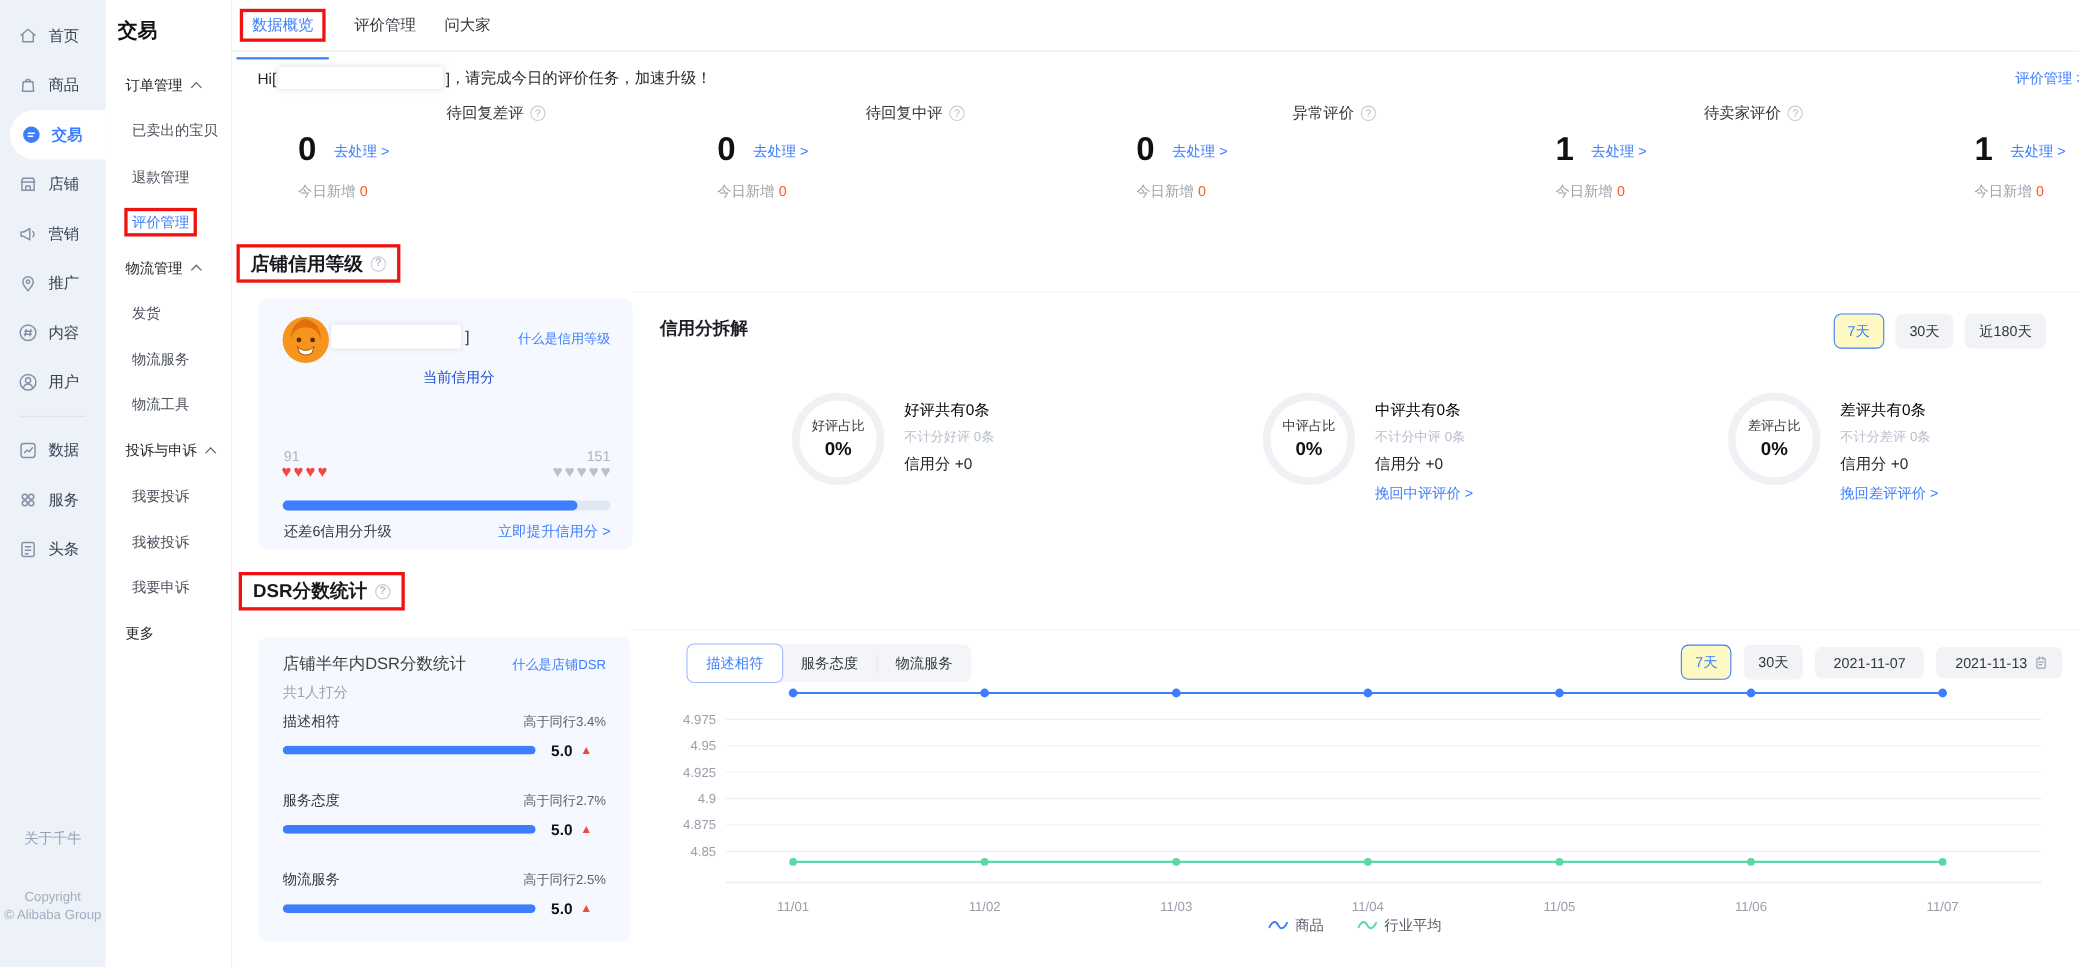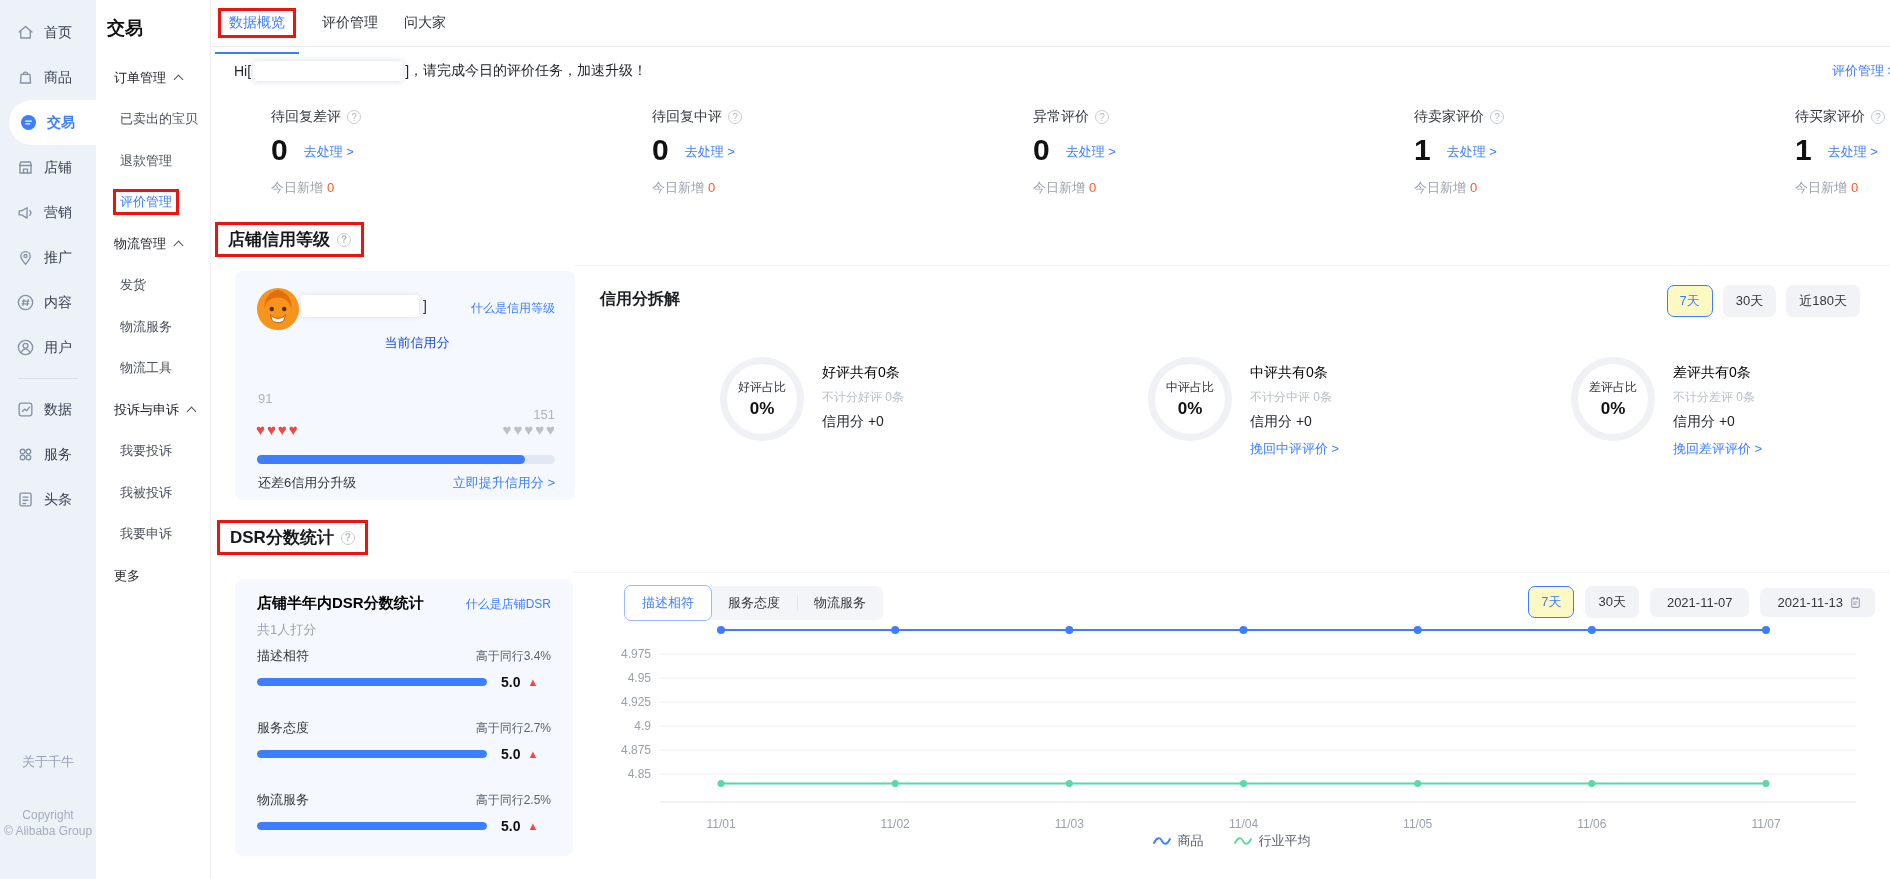--- a/index.html
+++ b/index.html
@@ -44,42 +44,42 @@
   .tab.active{color:var(--accent);}
   .tab.active::after{content:"";position:absolute;left:0;right:0;bottom:-1px;height:2px;background:var(--accent);}
   .greet{position:absolute;left:0;top:47px;width:100%;height:47px;display:flex;align-items:center;
          padding-left:23px;font-size:14px;color:#23262B;}
   .blur-box{display:inline-block;width:150px;height:20px;background:#fff;border-radius:3px;
             box-shadow:0 0 6px rgba(175,186,206,.55);margin:0 2px;vertical-align:middle;}
   .corner-link{position:absolute;left:1621px;top:15px;font-size:13px;white-space:nowrap;}
 
   .stats{position:absolute;left:0;top:94px;width:100%;height:125px;}
   .stat{position:absolute;top:0;width:360px;}
-  .stat-label{display:flex;align-items:center;gap:6px;font-size:14px;color:#33373D;margin-top:14px;}
+  .stat-label{display:flex;align-items:center;gap:6px;font-size:14px;color:#33373D;justify-content:center;}
   .stat-vrow{display:flex;align-items:flex-end;gap:16px;margin-top:8px;}
   .stat-value{font-size:30px;font-weight:bold;color:#111;line-height:32px;}
   .stat-action{font-size:13px;padding-bottom:5px;}
   .stat-new{margin-top:13px;font-size:13px;color:#9BA1AC;}
   .stat-new b{color:#FF5622;font-weight:normal;margin-left:4px;}
 
   .sec-head{position:absolute;display:inline-flex;align-items:center;gap:7px;border:3px solid var(--annot);
             padding:3px 10px;font-size:17px;font-weight:bold;color:#16181C;background:transparent;z-index:4;}
   .hairline{position:absolute;height:1px;background:#F1F2F4;}
 
   
   .credit{position:absolute;left:24px;top:271px;width:1655px;height:229px;}
   .credit-card{position:absolute;left:0;top:0;width:340px;height:229px;background:#F5F8FE;border-radius:8px;}
   .avatar{position:absolute;left:20px;top:15px;width:46px;height:46px;}
   .name-blur{position:absolute;left:66px;top:24px;width:118px;height:22px;background:#fff;border-radius:3px;
              box-shadow:0 0 5px rgba(175,186,206,.4);}
   .name-bracket{position:absolute;left:188px;top:27px;font-size:14px;color:#333;}
   .what-link{position:absolute;right:20px;top:29px;font-size:12px;}
   .score-label{position:absolute;left:12px;top:63px;width:100%;text-align:center;font-size:13px;color:#1d4ed8;}
   .score-big{position:absolute;left:0;top:80px;width:100%;text-align:center;font-size:41px;font-weight:bold;color:#15171B;}
-  .range-min{position:absolute;left:23px;top:120px;font-size:13px;color:#AEB5C2;}
+  .range-min{position:absolute;left:23px;top:136px;font-size:13px;color:#AEB5C2;}
   .range-max{position:absolute;right:20px;top:136px;font-size:13px;color:#AEB5C2;}
   .hearts-cur{position:absolute;left:21px;top:150px;font-size:15px;letter-spacing:2px;color:#F0483E;}
   .hearts-next{position:absolute;right:18px;top:150px;font-size:15px;letter-spacing:2px;color:#BCC0C7;}
   .progress-track{position:absolute;left:22px;top:184px;width:298px;height:9px;background:#E2E8F3;border-radius:5px;}
   .progress-fill{height:9px;background:var(--accent);border-radius:5px;}
   .remain-text{position:absolute;left:23px;top:203px;font-size:13px;color:#33373D;}
   .boost-link{position:absolute;right:20px;top:203px;font-size:13px;}
 
   .breakdown{position:absolute;left:340px;top:0;width:1315px;height:229px;}
   .bd-title{position:absolute;left:25px;top:18px;font-size:16px;font-weight:600;color:#1C1F24;}
@@ -94,21 +94,21 @@
   .ring-value{font-size:17px;font-weight:bold;color:#111;margin-top:3px;}
   .ring-text{padding-top:7px;}
   .rt1{font-size:14px;color:#000000;}
   .rt2{font-size:12px;color:#B8BEC9;margin-top:7px;}
   .rt3{font-size:14px;color:#23262B;margin-top:7px;}
   .rt-link{font-size:13px;margin-top:9px;}
 
   
   .dsr{position:absolute;left:24px;top:579px;width:1655px;height:277px;}
   .dsr-card{position:absolute;left:0;top:0;width:338px;height:277px;background:#F5F8FE;border-radius:8px;}
-  .dsr-title{position:absolute;left:22px;top:15px;font-size:15px;font-weight:bold;color:#000000;}
+  .dsr-title{position:absolute;left:22px;top:15px;font-size:15px;font-weight:normal;color:#404040;}
   .dsr-what{position:absolute;right:22px;top:17px;font-size:12px;}
   .dsr-raters{position:absolute;left:22px;top:42px;font-size:13px;color:#98A2B3;}
   .metrics{position:absolute;left:22px;top:68px;width:294px;}
   .metric{margin-bottom:29px;}
   .m-row1{display:flex;justify-content:space-between;align-items:center;font-size:13px;color:#33373D;}
   .m-comp{font-size:12px;color:#5A6372;}
   .m-row2{display:flex;align-items:center;margin-top:9px;}
   .m-bar{width:230px;height:8px;background:#E3E9F4;border-radius:4px;overflow:hidden;}
   .m-fill{height:8px;background:var(--accent);border-radius:4px;}
   .m-score{font-size:14px;font-weight:bold;color:#111;margin-left:14px;}

